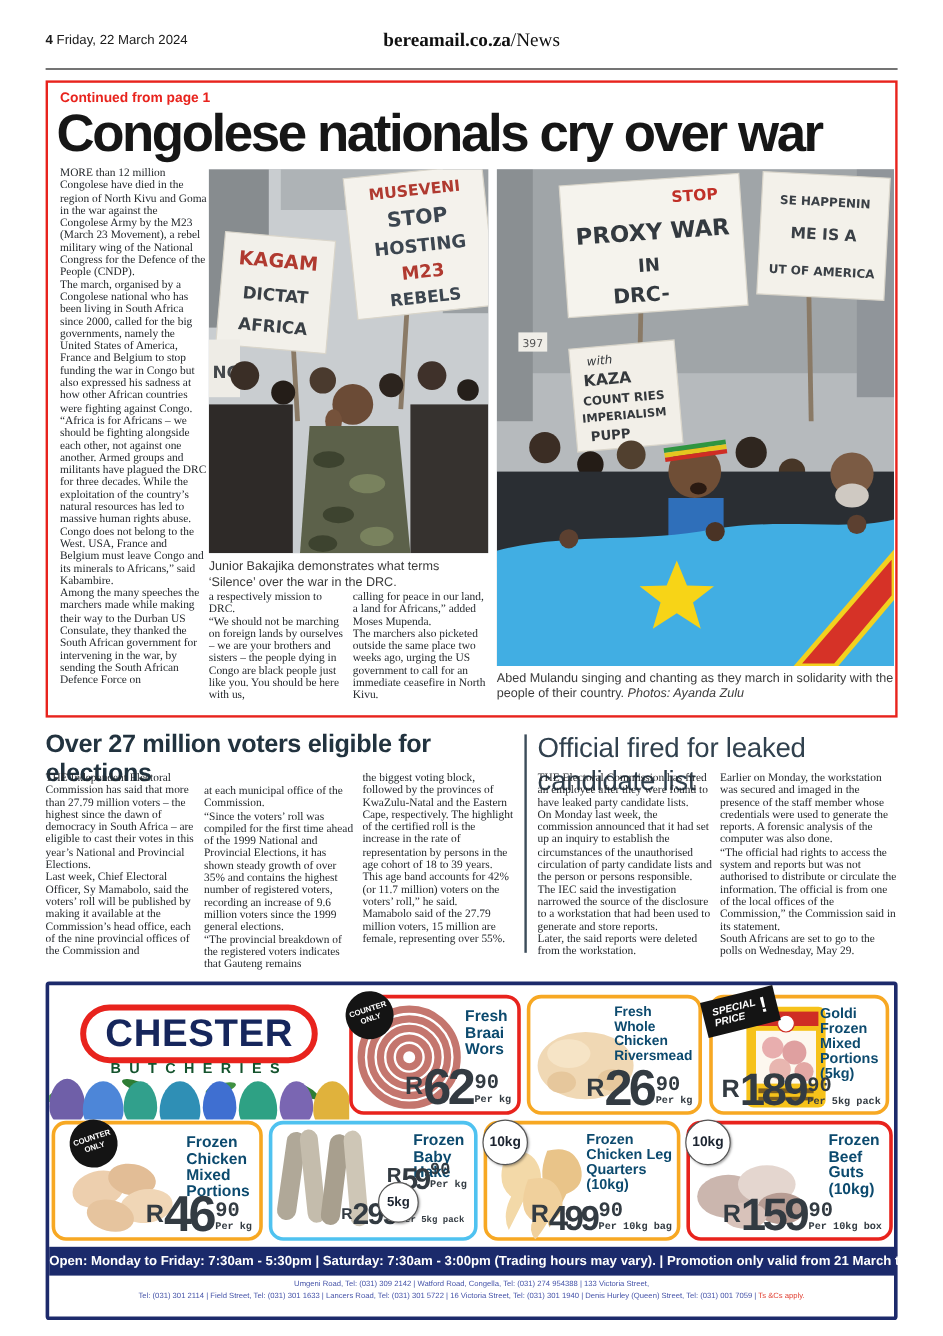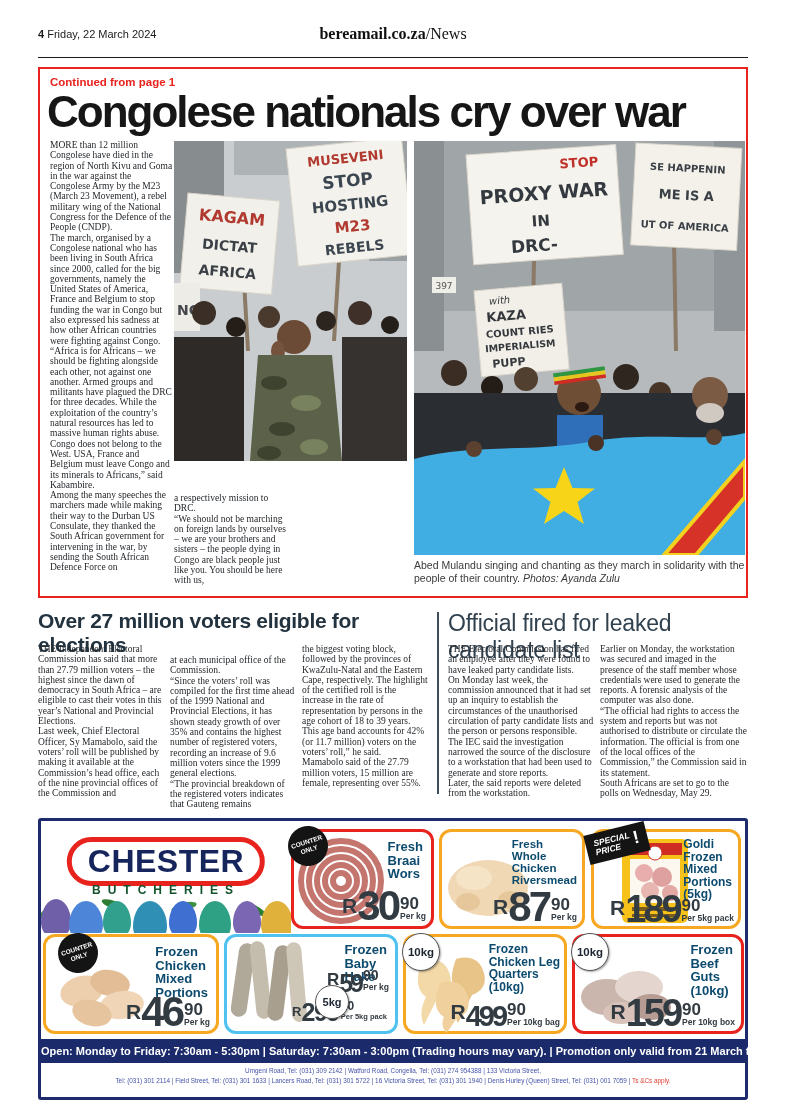--- a/index.html
+++ b/index.html
@@ -51,21 +51,21 @@
   .butcheries{position:absolute;left:0;right:0;top:60px;text-align:center;font-size:12px;
               font-weight:bold;letter-spacing:7px;color:#14532d;}
   .eggs{position:absolute;left:0;bottom:0;width:250px;height:40px;}
   .egg{position:absolute;border-radius:50% 50% 50% 50%/58% 58% 42% 42%;}
   .leaf{position:absolute;width:26px;height:8px;border-radius:50%;background:#3f9142;}
   .pbox{position:absolute;border-radius:12px;border:3px solid #f7a823;box-sizing:border-box;background:#fff;}
   .pname{position:absolute;font-weight:bold;color:#0c4a6e;white-space:pre-line;line-height:1.05;}
   .price{position:absolute;display:flex;align-items:flex-end;color:#333b42;}
   .pr-r{font-size:21px;font-weight:bold;line-height:0.75;margin-bottom:7px;}
   .pr-int{font-size:42px;font-weight:bold;letter-spacing:-3px;line-height:0.72;}
-  .pr-side{display:flex;flex-direction:column;margin-left:2px;align-items:flex-start;}
+  .pr-side{display:flex;flex-direction:column;margin-left:2px;align-items:flex-start;font-family:Liberation Mono, monospace;}
   .pr-c{font-size:17px;font-weight:bold;line-height:0.9;}
   .pr-u{font-size:8.5px;font-weight:bold;white-space:nowrap;}
   .badge-counter{position:absolute;width:40px;height:40px;border-radius:50%;background:#141414;
                  color:#fff;font-size:6.5px;font-weight:bold;text-align:center;line-height:1.2;
                  display:flex;align-items:center;justify-content:center;transform:rotate(-18deg);
                  white-space:pre-line;z-index:3;}
   .badge-special{position:absolute;background:#141414;color:#fff;font-size:8.5px;font-weight:bold;
                  font-style:italic;padding:5px 8px;transform:rotate(-14deg);line-height:1.1;
                  white-space:pre-line;z-index:3;display:flex;align-items:center;gap:3px;}
   .badge-special .bang{font-size:18px;font-style:normal;}
@@ -135,22 +135,25 @@
         <circle cx="120" cy="196" r="17" fill="#6b4b36"></circle>
         <ellipse cx="104" cy="210" rx="7" ry="10" fill="#75523b"></ellipse>
         <path d="M84 214 L158 214 L168 320 L76 320 Z" fill="#5c614a"></path>
         <ellipse cx="100" cy="242" rx="13" ry="7" fill="#3d432f"></ellipse>
         <ellipse cx="132" cy="262" rx="15" ry="8" fill="#79825e"></ellipse>
         <ellipse cx="108" cy="288" rx="13" ry="7" fill="#3d432f"></ellipse>
         <ellipse cx="140" cy="306" rx="14" ry="8" fill="#79825e"></ellipse>
         <ellipse cx="95" cy="312" rx="12" ry="7" fill="#3d432f"></ellipse>
       </svg>
     </div>
+    <div class="caption cap1">Junior Bakajika demonstrates what terms ‘Silence’ over the war in the DRC.</div>
     <div class="body-col lead-col2">a respectively mission to DRC.
 “We should not be marching on foreign lands by ourselves – we are your brothers and sisters – the people dying in Congo are black people just like you. You should be here with us,</div>
+    <div class="body-col lead-col3">calling for peace in our land, a land for Africans,” added Moses Mupenda.
+The marchers also picketed outside the same place two weeks ago, urging the US government to call for an immediate ceasefire in North Kivu.</div>
 
     <div class="photo photo2">
       <svg width="331" height="414" viewBox="0 0 331 414">
         <rect width="331" height="414" fill="#b6babd"></rect>
         <rect x="0" y="0" width="331" height="170" fill="#a0a5a8"></rect>
         <rect x="0" y="0" width="30" height="210" fill="#8a8f92"></rect>
         <rect x="300" y="0" width="31" height="190" fill="#90959a"></rect>
         <line x1="120" y1="120" x2="118" y2="220" stroke="#8a7a66" stroke-width="4"></line>
         <line x1="260" y1="100" x2="262" y2="210" stroke="#8a7a66" stroke-width="4"></line>
         <g transform="translate(52,14) rotate(-4)">
@@ -253,42 +256,42 @@
           <circle cx="45" cy="45" r="24"></circle>
             <circle cx="45" cy="45" r="32"></circle>
             <circle cx="45" cy="45" r="40"></circle>
         </g>
       </svg>
       <div class="pname" style="right:8px;top:8px;font-size:13px;">Fresh
 Braai
 Wors</div>
       <div class="price" style="right:5px;bottom:5px;">
         <span class="pr-r">R</span>
-        <span class="pr-int">30</span>
+        <span class="pr-int">62</span>
         <span class="pr-side">
             <span class="pr-c">90</span>
             <span class="pr-u">Per kg</span>
           </span>
       </div>
     </div>
 
     <div class="pbox" style="left:398px;top:8px;width:146px;height:100px;">
       <svg width="88" height="72" style="position:absolute;left:2px;top:16px;">
         <ellipse cx="44" cy="40" rx="40" ry="28" fill="#f0d8b4"></ellipse>
         <ellipse cx="30" cy="30" rx="18" ry="12" fill="#f6e4c6"></ellipse>
         <ellipse cx="66" cy="52" rx="12" ry="9" fill="#e6c79c"></ellipse>
         <ellipse cx="24" cy="54" rx="12" ry="9" fill="#e6c79c"></ellipse>
       </svg>
       <div class="pname" style="right:5px;top:6px;font-size:11.5px;">Fresh
 Whole
 Chicken
 Riversmead</div>
       <div class="price" style="right:5px;bottom:4px;">
         <span class="pr-r">R</span>
-        <span class="pr-int">87</span>
+        <span class="pr-int">26</span>
         <span class="pr-side">
             <span class="pr-c">90</span>
             <span class="pr-u">Per kg</span>
           </span>
       </div>
     </div>
 
     <div class="pbox" style="left:550px;top:8px;width:150px;height:100px;">
       <div class="badge-special" style="left:-8px;top:-4px;"><span>SPECIAL
 PRICE</span><span class="bang">!</span></div>

